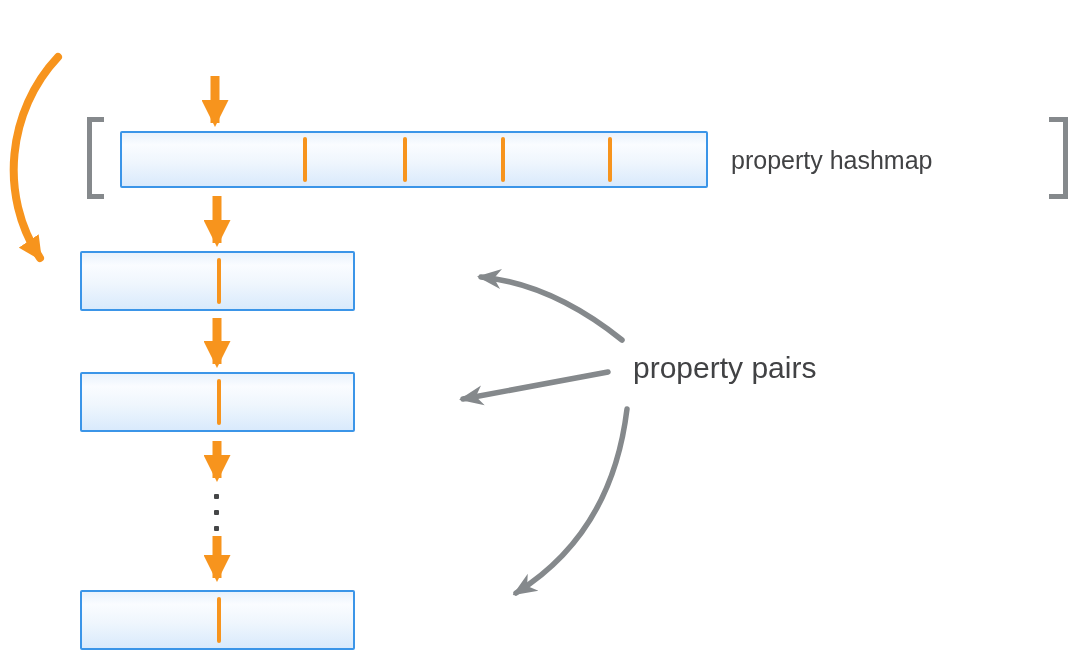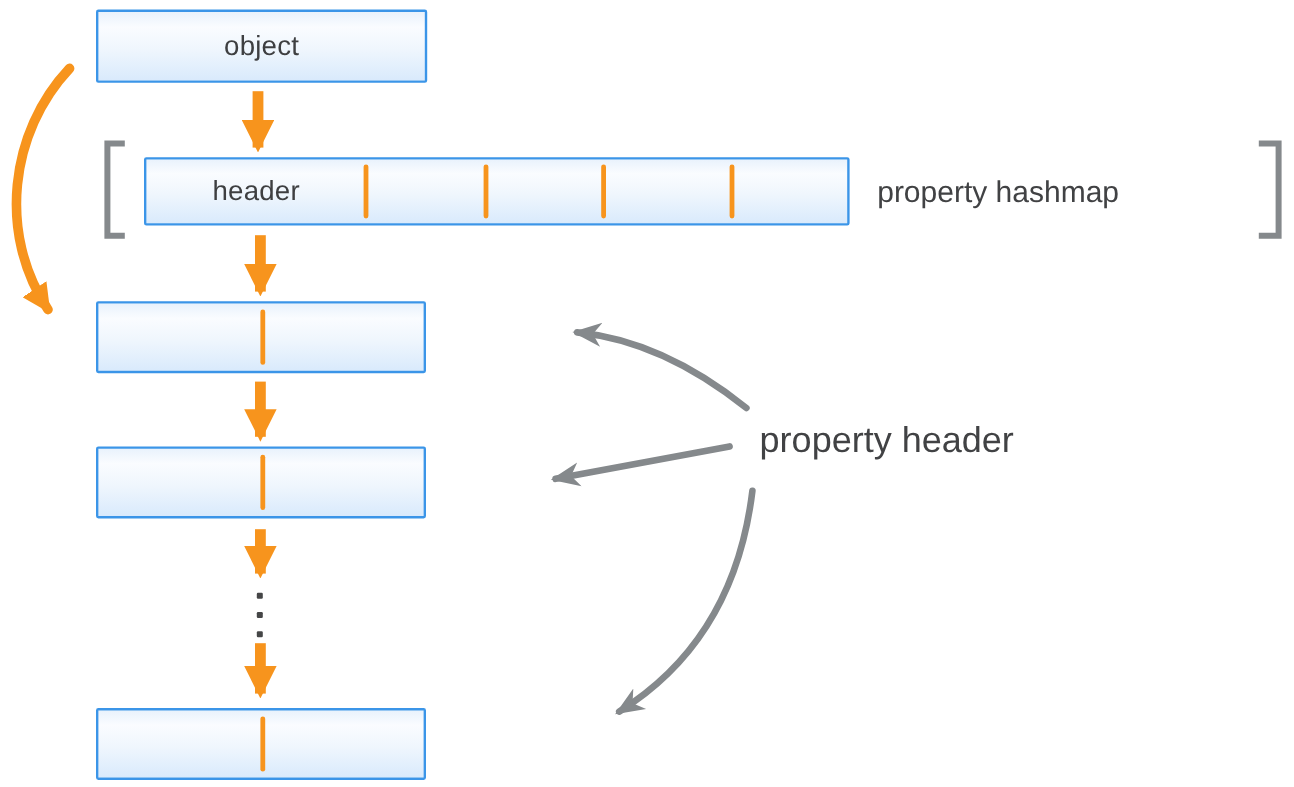--- a/index.html
+++ b/index.html
@@ -125,26 +125,22 @@
     <path d="M 58 57 C 8 110 -2 195 40 258" fill="none" stroke="#F7941D" stroke-width="8" stroke-linecap="round" marker-end="url(#orange-head)"></path>
 
     <path d="M 104 119.5 H 89.5 V 196.5 H 104" fill="none" stroke="#85898C" stroke-width="5"></path>
     <path d="M 1049 119.5 H 1065.5 V 196.5 H 1049" fill="none" stroke="#85898C" stroke-width="5"></path>
 
     <path d="M 622 340 Q 552 284 481 277" fill="none" stroke="#85898C" stroke-width="5.5" stroke-linecap="round" marker-end="url(#gray-head)"></path>
     <line x1="608" y1="372" x2="463" y2="399" stroke="#85898C" stroke-width="5.5" stroke-linecap="round" marker-end="url(#gray-head)"></line>
     <path d="M 627 409 Q 612 533 516 593" fill="none" stroke="#85898C" stroke-width="5.5" stroke-linecap="round" marker-end="url(#gray-head)"></path>
   </svg>
 
-  <div class="node-box object-box">
-    <span class="box-label">object</span>
-  </div>
 
   <div class="node-box header-box">
-    <span class="box-label header-label-cell">header</span>
     <div class="tick tick-1"></div>
     <div class="tick tick-2"></div>
     <div class="tick tick-3"></div>
     <div class="tick tick-4"></div>
   </div>
 
   <div class="caption hashmap-caption">property hashmap</div>
 
   <div class="node-box pair-box pair-box-1">
     <div class="pair-divider"></div>
@@ -155,15 +151,15 @@
   <div class="node-box pair-box pair-box-3">
     <div class="pair-divider"></div>
   </div>
 
   <div class="ellipsis">
     <div class="dot"></div>
     <div class="dot"></div>
     <div class="dot"></div>
   </div>
 
-  <div class="caption pairs-caption">property header</div>
+  <div class="caption pairs-caption">property pairs</div>
 
 </div>
 
 </body></html>

